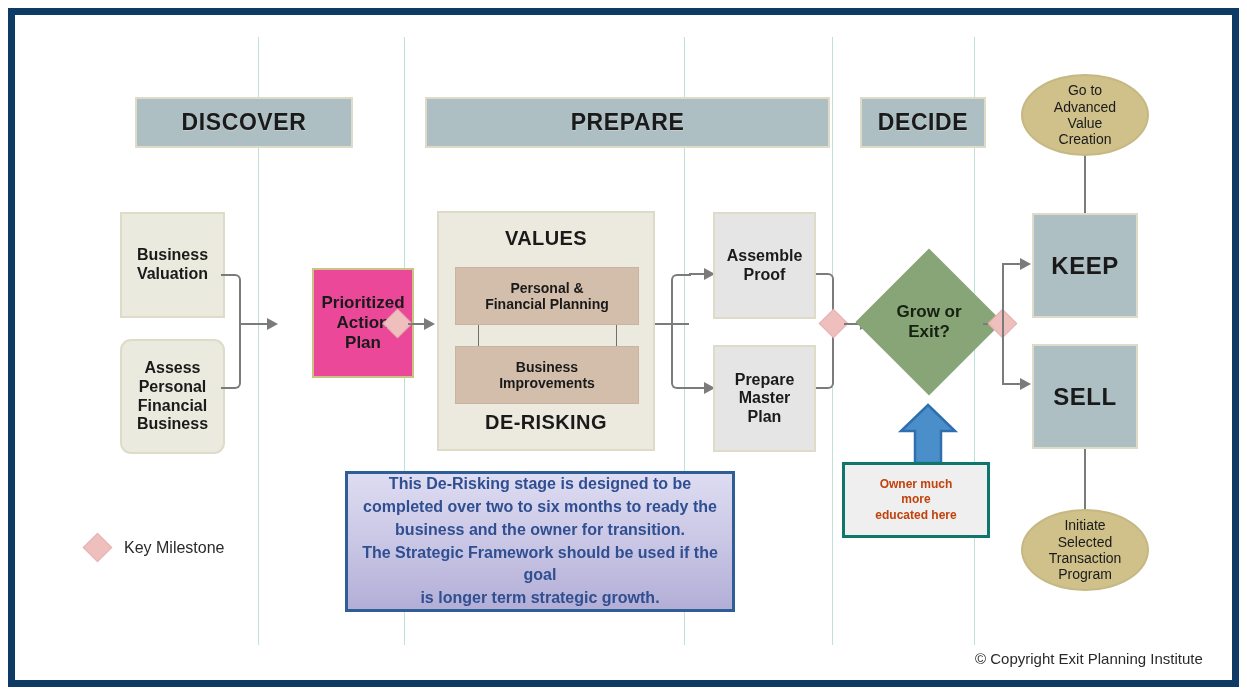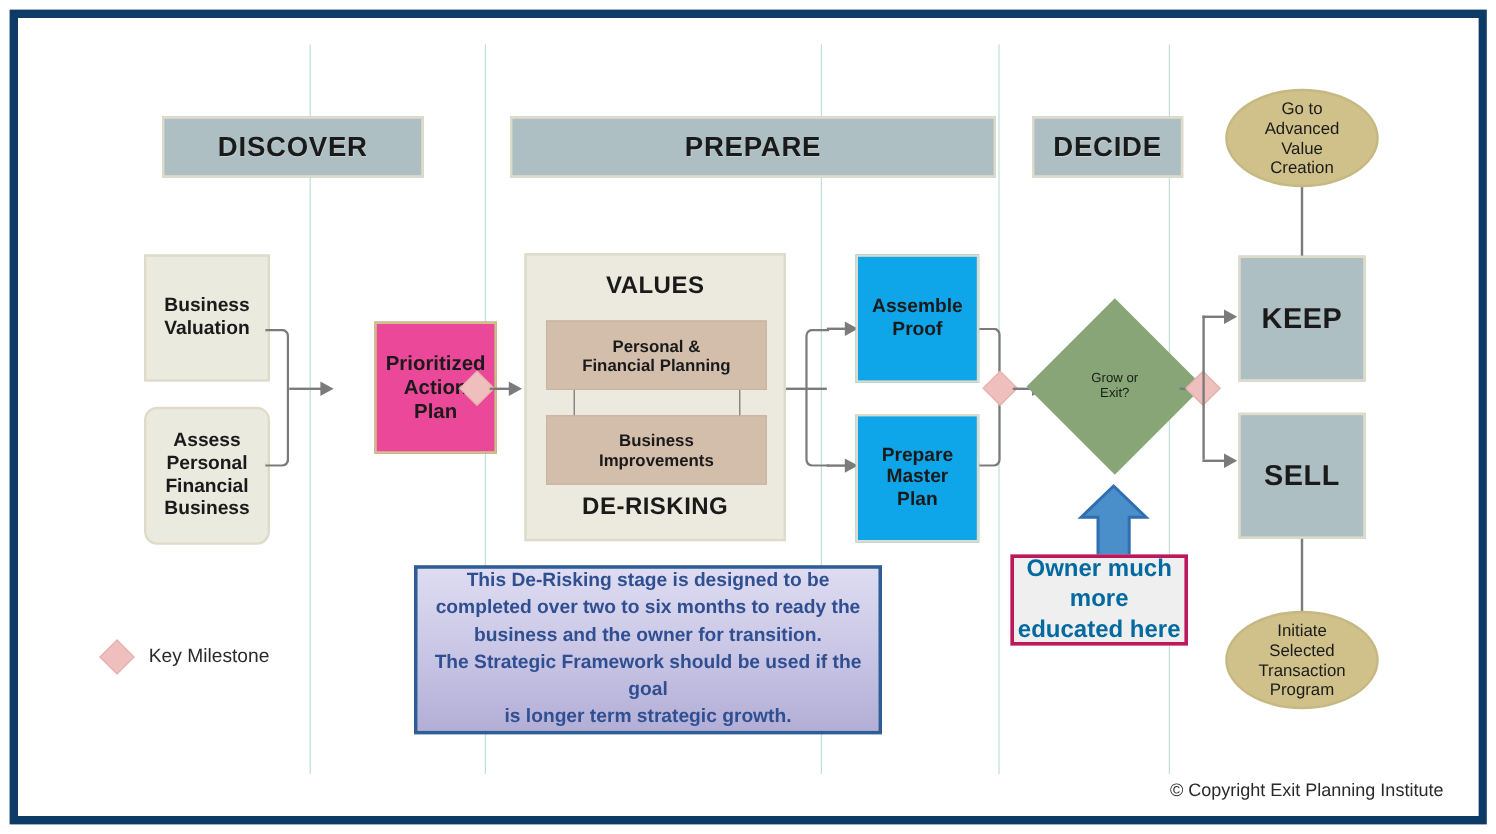--- a/index.html
+++ b/index.html
@@ -54,21 +54,21 @@
     align-items: center;
     justify-content: center;
     text-align: center;
     font-weight: bold;
     color: #1a1a1a;
     line-height: 1.16;
   }
   .box-cream  { background: #eaeade; border: 2px solid #dedcc9; font-size: 16px; }
   .box-olive  { background: #ec4899; border: 2px solid #c9c486; font-size: 17px; margin-left: 32px; }
   .box-tan    { background: #d2beab; border: 1px solid #c7b4a1; font-size: 14px; }
-  .box-green  { background: #0ea5e9; border: 2px solid #dedcc9; font-size: 16px; }
+  .box-green  { background: #e5e5e5; border: 2px solid #dedcc9; font-size: 16px; }
   .box-blue   { background: #aebfc4; border: 2px solid #dedcc9; font-size: 24px; letter-spacing: .5px;}
   .values-shell { background: #eceade; border: 2px solid #dedcc9; }
 
   .values-label {
     position: absolute;
     text-align: center;
     font-weight: bold;
     font-size: 20px;
     color: #1a1a1a;
     letter-spacing: .4px;
@@ -101,22 +101,22 @@
     left: 50%; top: 50%;
     width: 100px; height: 100px;
     margin: -50px 0 0 -50px;
     background: #88a578;
     transform: rotate(45deg);
   }
   .decision .dtext {
     position: relative;
     z-index: 2;
     text-align: center;
-    font-weight: normal;
-    font-size: 11px;
+    font-weight: bold;
+    font-size: 17px;
     color: #15200f;
     line-height: 1.2;
   }
 
   
   .milestone {
     position: absolute;
     width: 21px; height: 21px;
     background: #eebfbc;
     border: 1px solid #e3b2ad;
@@ -155,28 +155,28 @@
     text-align: center;
     color: #2f4f91;
     font-weight: bold;
     font-size: 16px;
     line-height: 1.42;
     padding: 2px 10px;
   }
   #owner-note {
     position: absolute;
     background: #efefef;
-    border: 3px solid #be185d;
-    display: flex;
-    align-items: center;
-    justify-content: center;
-    text-align: center;
-    color: #0369a1;
-    font-weight: bold;
-    font-size: 20px;
+    border: 3px solid #0f766e;
+    display: flex;
+    align-items: center;
+    justify-content: center;
+    text-align: center;
+    color: #c2410c;
+    font-weight: bold;
+    font-size: 12px;
     line-height: 1.26;
   }
   #up-arrow {
     position: absolute;
     width: 62px; height: 62px;
   }
 
   
   #legend { position: absolute; display: flex; align-items: center; gap: 16px; }
   #legend .milestone { position: relative; transform: rotate(45deg); }

